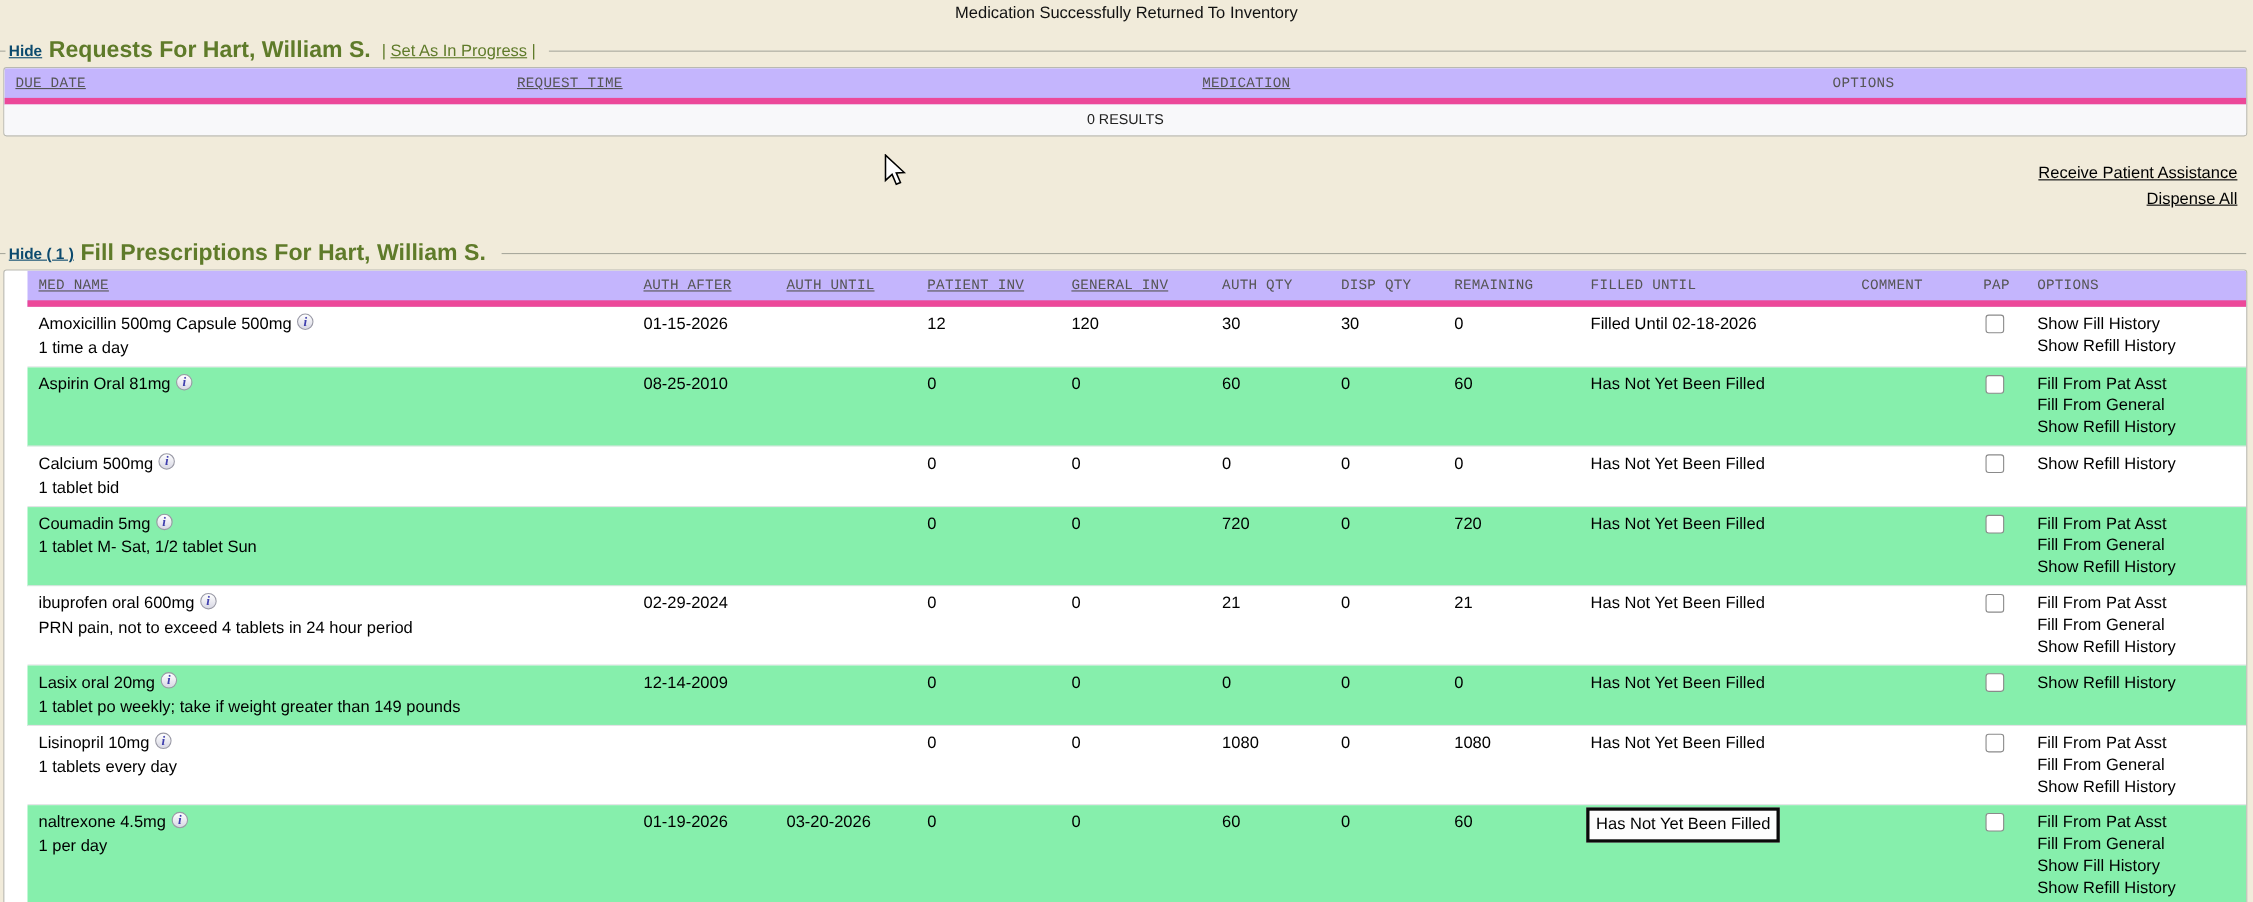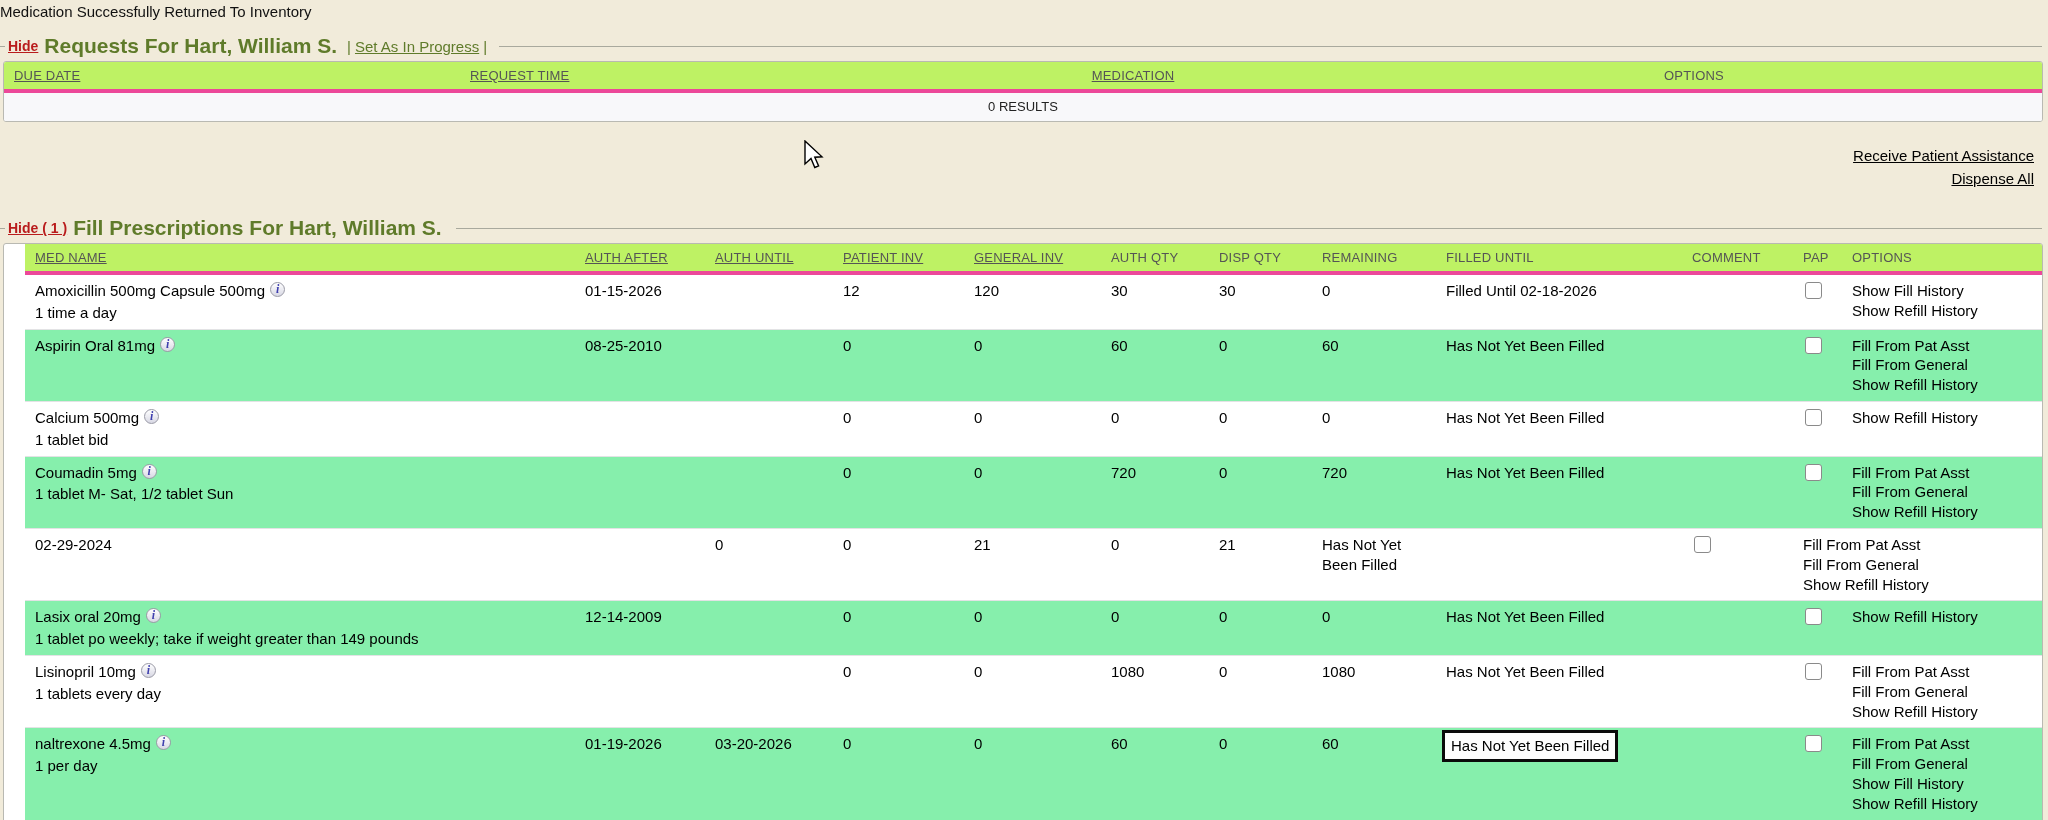--- a/index.html
+++ b/index.html
@@ -7,48 +7,48 @@
     margin: 0; padding: 0;
     width: 2048px; height: 820px;
     background: #f1ebda;
     font-family: "Liberation Sans", sans-serif;
     font-size: 15px; color: #000;
     overflow: hidden;
   }
   .page { position: relative; width: 2048px; height: 820px; }
 
   
-  .status-message { text-align: left; padding-top: 3px; font-size: 15px; color: #111; }
+  .status-message { text-align: center; padding-top: 3px; font-size: 15px; color: #111; }
 
   
   .legend-row { display: flex; align-items: center; margin-top: 14px; padding-left: 0; }
   .legend-stub { width: 5px; height: 1px; background: #a9a99d; margin-right: 3px; }
   .legend-row .hide-link {
-    color: #b91c1c; font-weight: bold; font-size: 14px;
+    color: #0c4a6e; font-weight: bold; font-size: 14px;
     text-decoration: underline; white-space: nowrap; cursor: pointer;
   }
   .section-title {
     color: #5f7b2a; font-weight: bold; font-size: 21px;
     margin: 0 6px; white-space: nowrap;
   }
   .legend-pipe { color: #5f7b2a; font-size: 15px; margin: 0 4px; }
   .legend-link { color: #5f7b2a; font-size: 15px; text-decoration: underline; cursor: pointer; white-space: nowrap; }
   .legend-line { flex: 1; height: 1px; background: #a9a99d; margin-left: 8px; margin-right: 6px; }
 
   
   .data-table {
     margin: 3px 5px 0 3px;
     border: 1px solid #b9b9b2;
     border-radius: 3px;
     background: #fff;
     overflow: hidden;
   }
   .req-grid { display: grid; grid-template-columns: 456px 460px 420px 1fr; }
   .rx-grid  { display: grid; grid-template-columns: 550px 130px 128px 131px 137px 108px 103px 124px 246px 111px 49px 1fr; margin-left: 21px; }
-  .thead { background: #bef264; border-bottom: 4px solid #ec4899; }
+  .thead { background: #c4b5fd; border-bottom: 6px solid #ec4899; font-family: Liberation Mono, monospace; }
   .th {
     padding: 6px 4px 6px 10px;
     font-size: 13px; color: #555; letter-spacing: .2px;
     white-space: nowrap;
   }
   .th.u { text-decoration: underline; cursor: pointer; }
   .th.center { text-align: center; }
   .results-row {
     background: #f8f8fa; text-align: center;
     padding: 6px 0 7px 0; font-size: 13px; color: #222;
@@ -247,20 +247,26 @@
     <div class="td">
       <input type="checkbox" class="pap-checkbox" style="">
     </div>
     <div class="td">
               <div class="option-link">Fill From Pat Asst</div>
               <div class="option-link">Fill From General</div>
               <div class="option-link">Show Refill History</div>
             </div>
   </div>
           <div class="rx-grid rx-row">
+    <div class="td">
+      <div class="med-name-line">
+        <span>ibuprofen oral 600mg</span><span class="info-icon">i</span>
+      </div>
+      <div class="med-sig">PRN pain, not to exceed 4 tablets in 24 hour period</div>
+    </div>
     <div class="td">02-29-2024</div>
     <div class="td"></div>
     <div class="td">0</div>
     <div class="td">0</div>
     <div class="td">21</div>
     <div class="td">0</div>
     <div class="td">21</div>
     <div class="td">
       <span class="fu-text">Has Not Yet Been Filled</span>
     </div>

